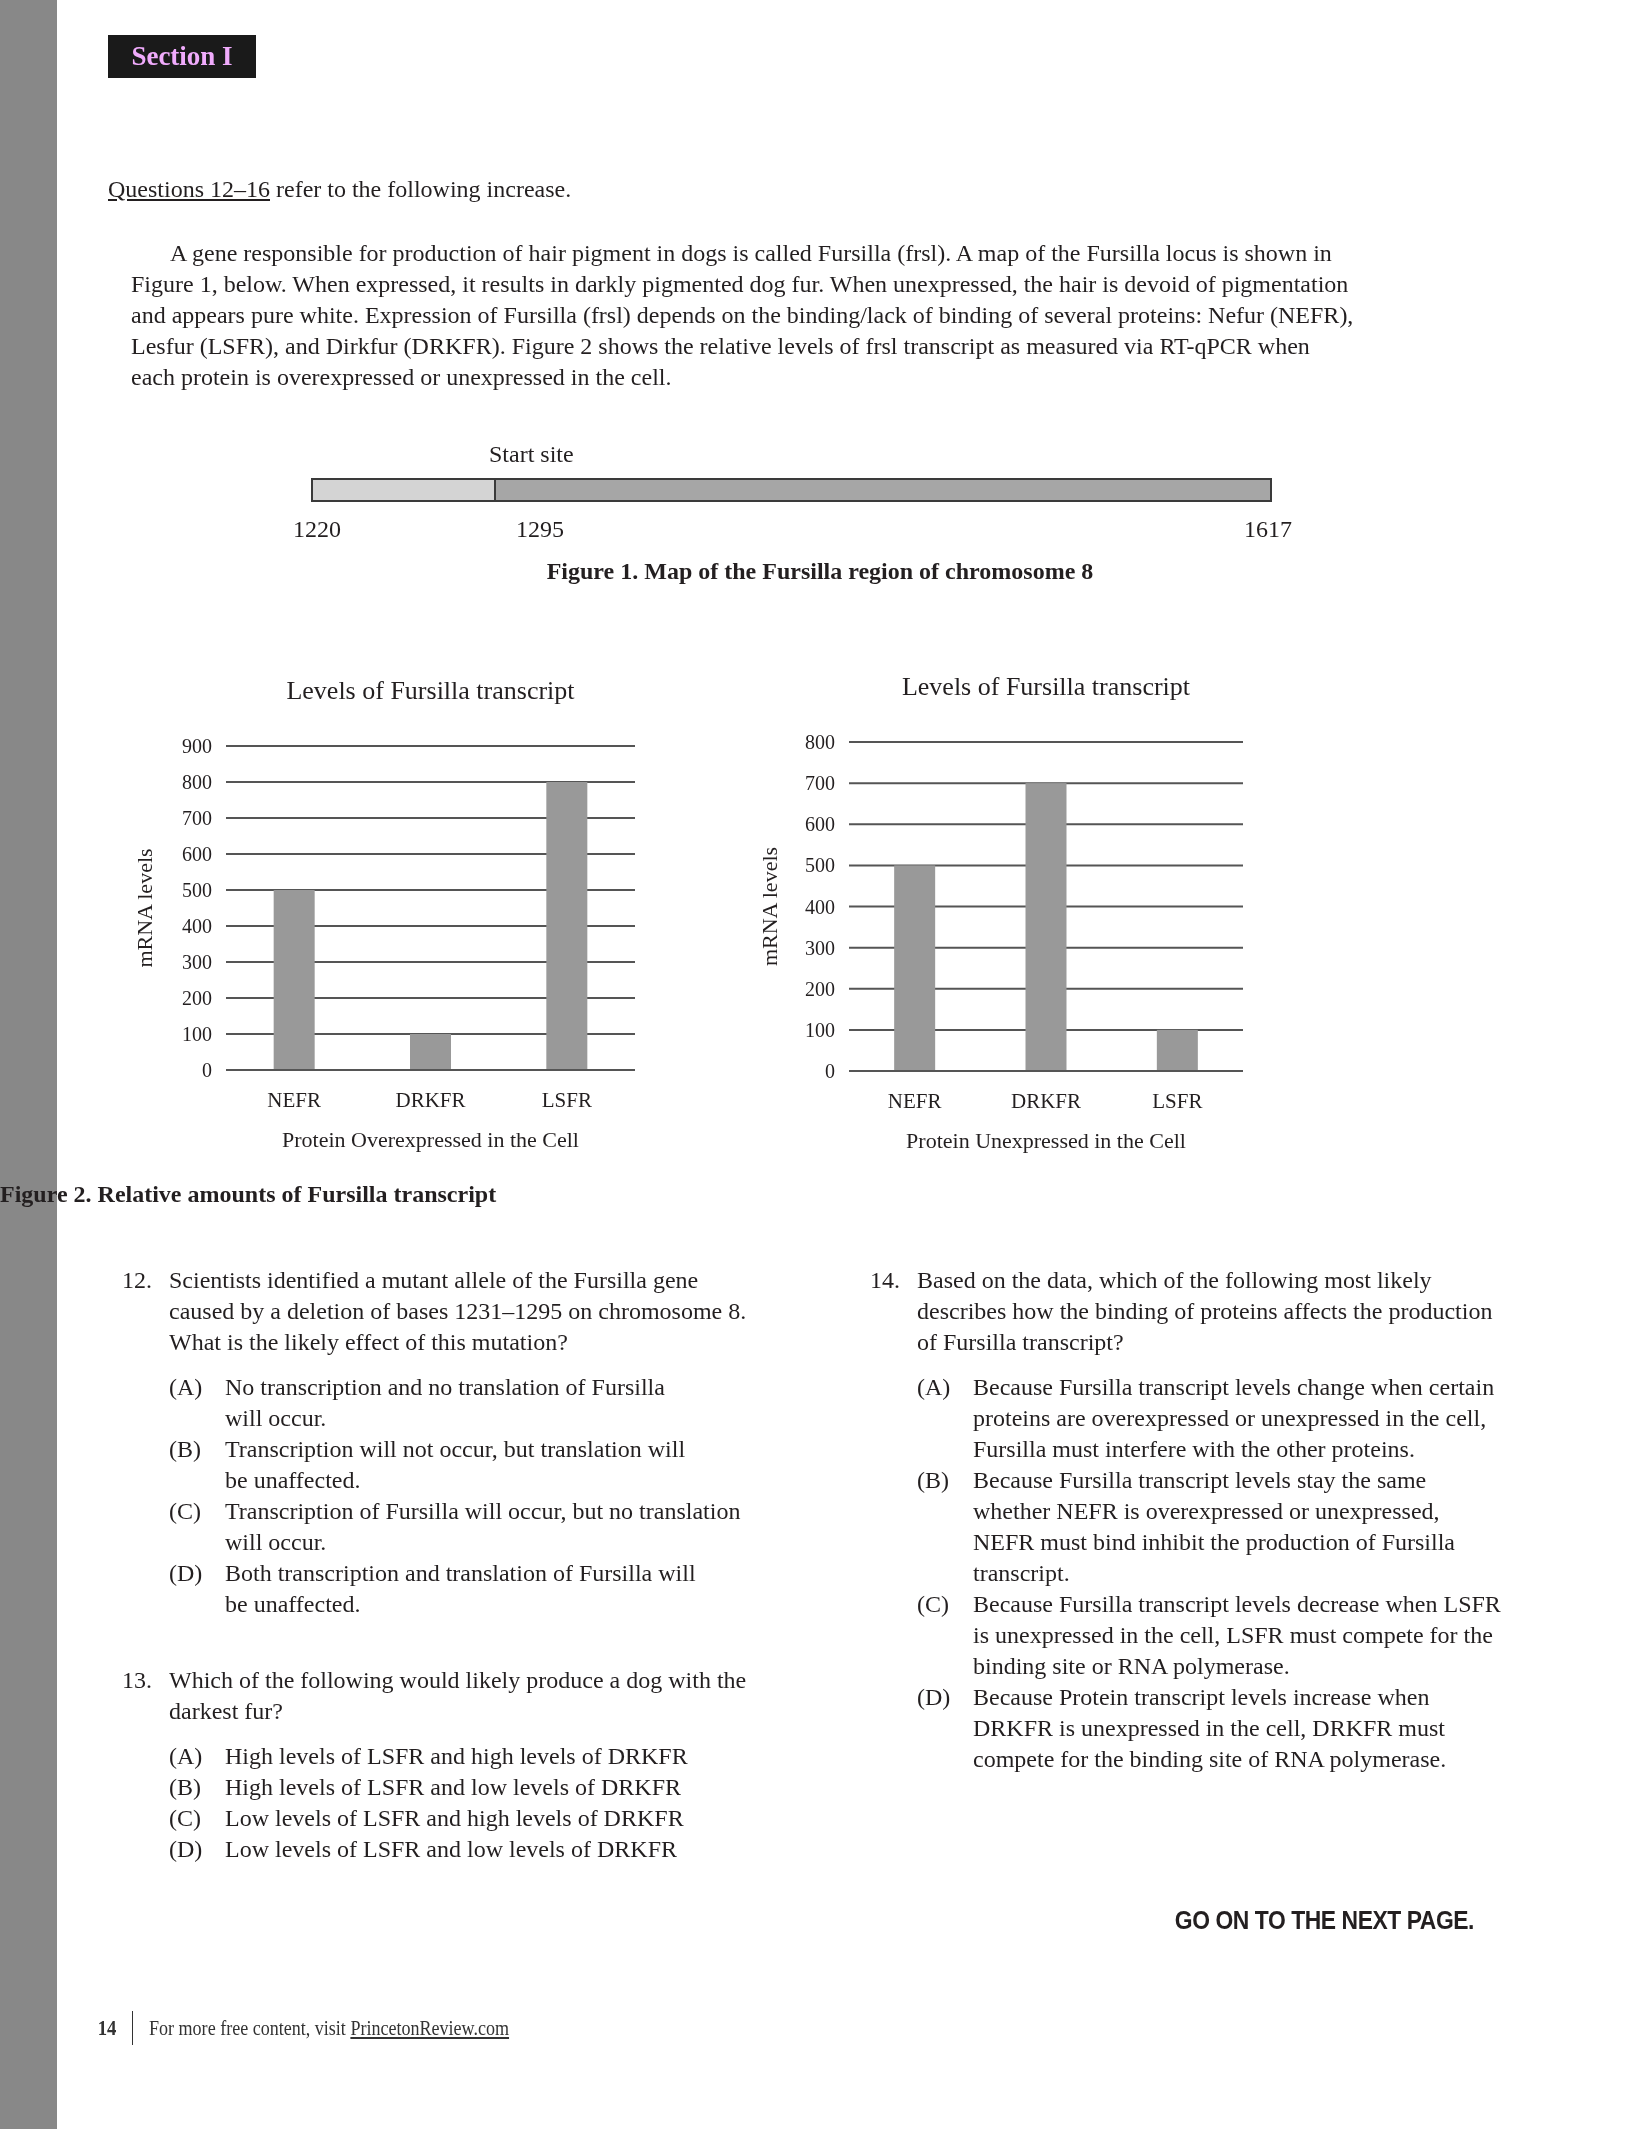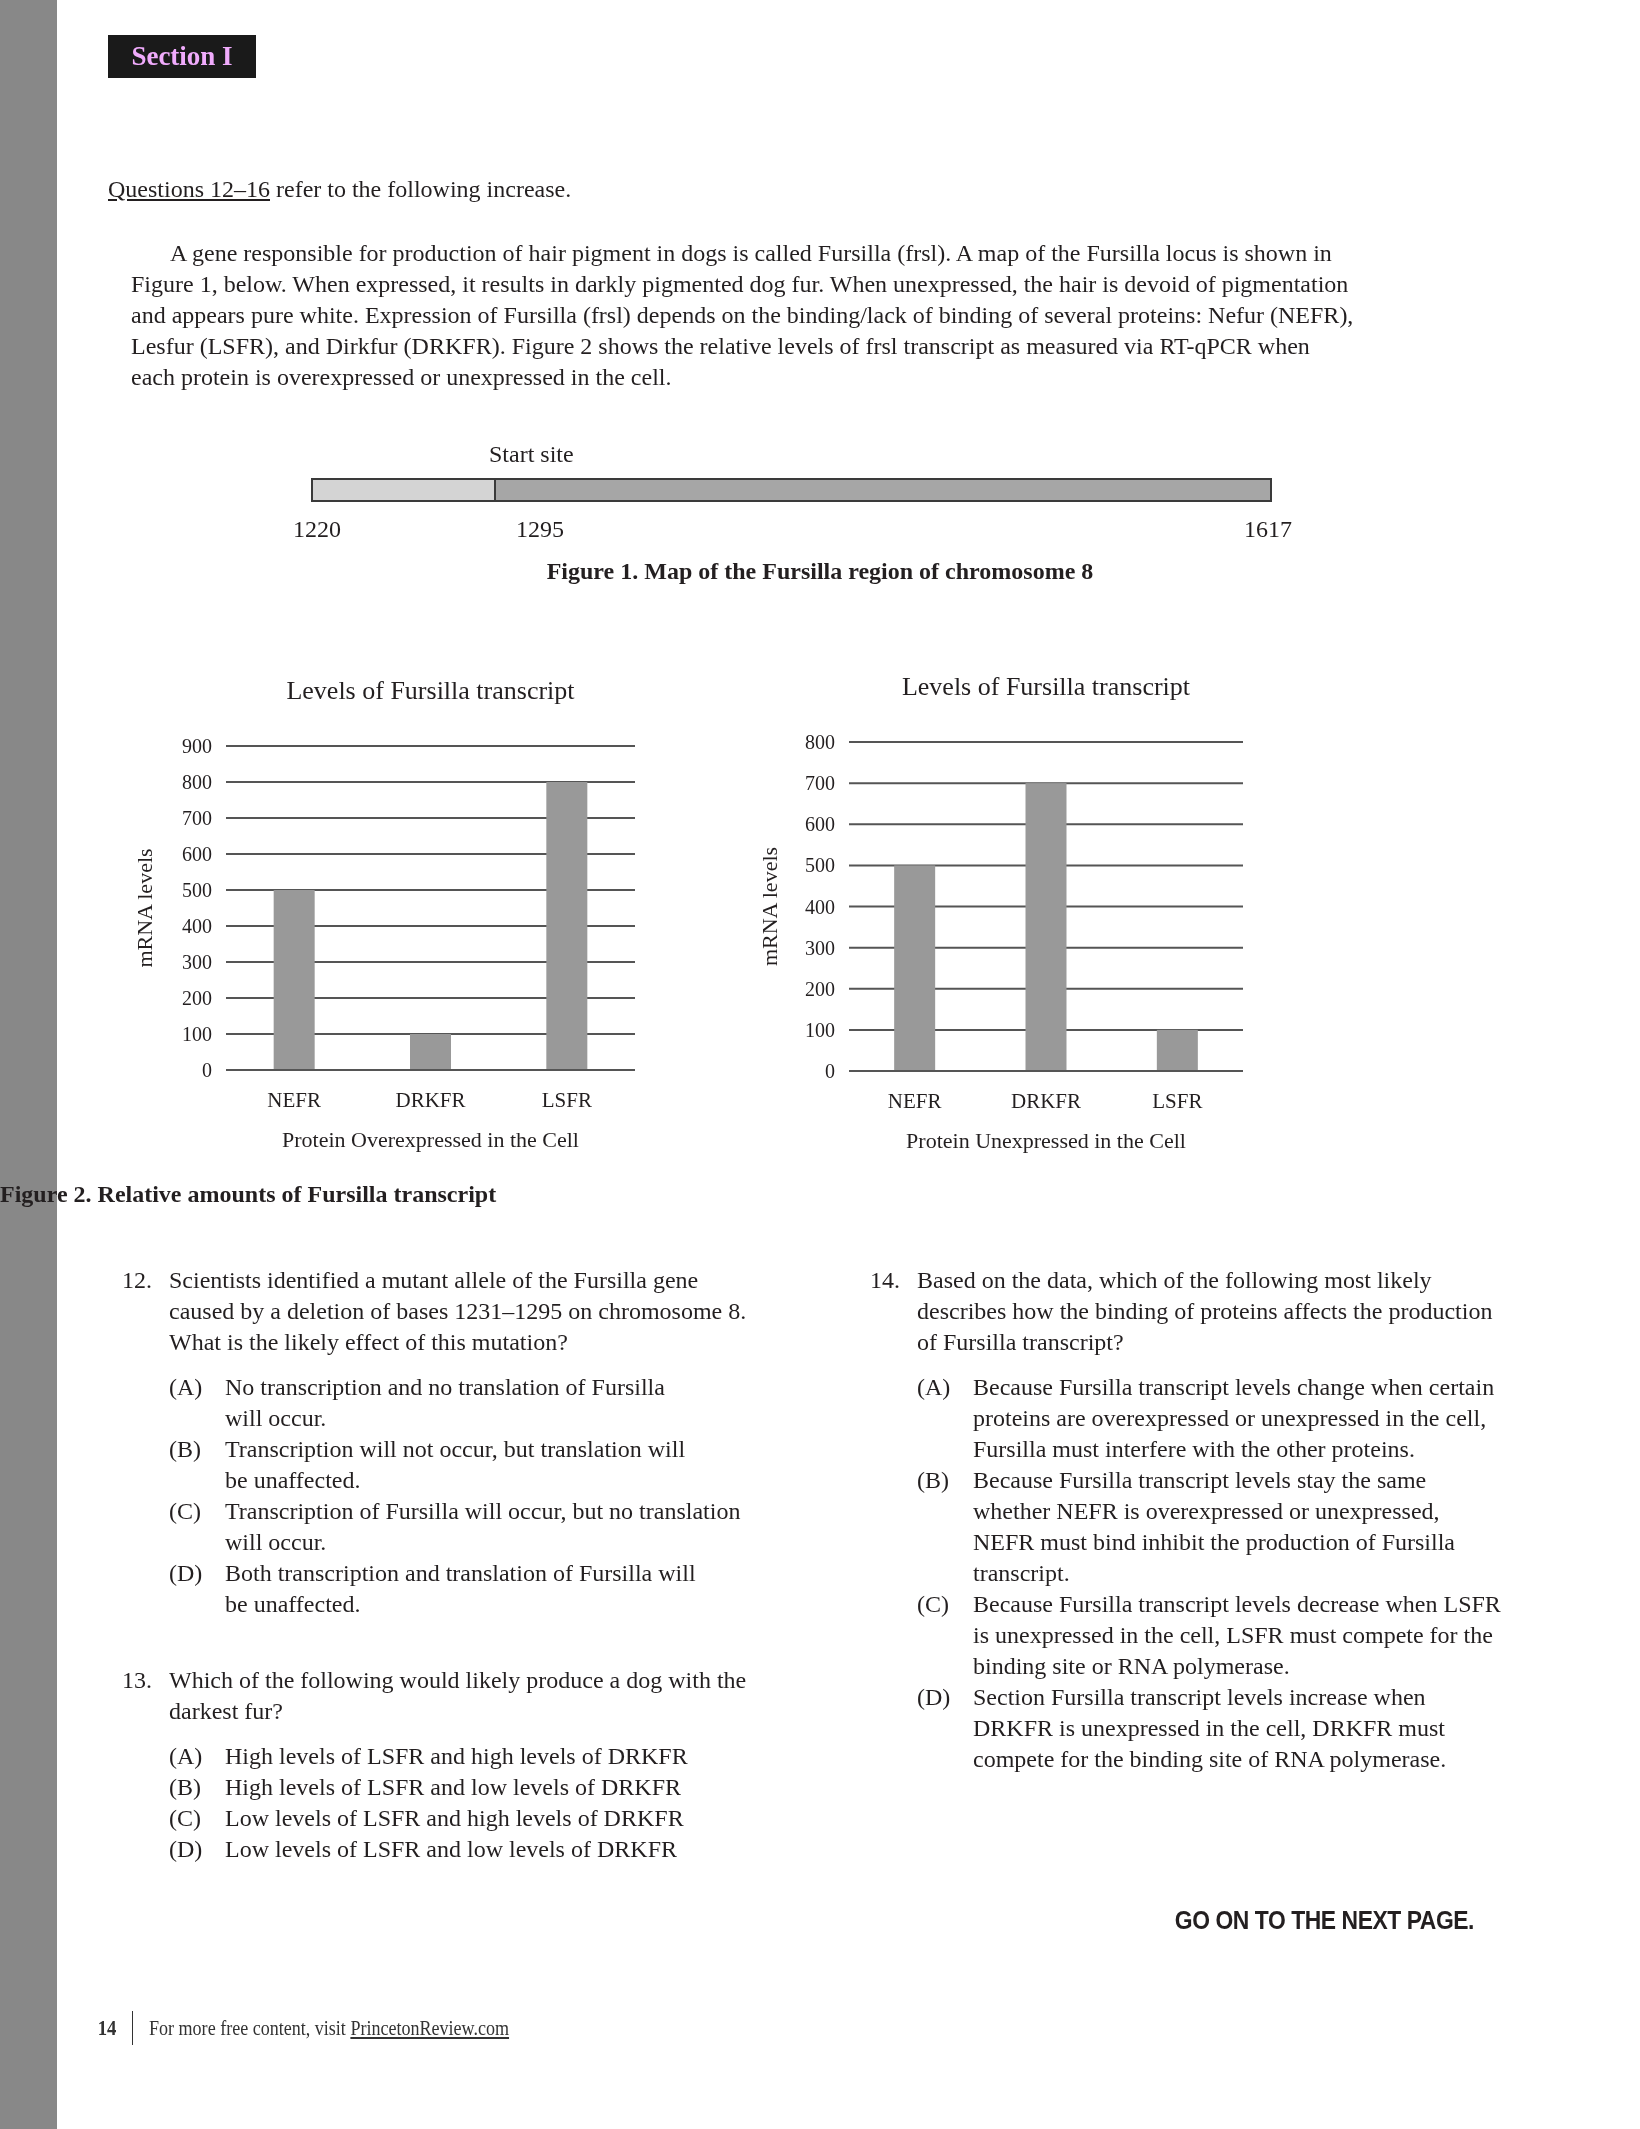--- a/index.html
+++ b/index.html
@@ -220,21 +220,21 @@
         <div>transcript.</div>
       </div>
     <div class="choice">
         <span class="letter">(C)</span>
         <div>Because Fursilla transcript levels decrease when LSFR</div>
         <div>is unexpressed in the cell, LSFR must compete for the</div>
         <div>binding site or RNA polymerase.</div>
       </div>
     <div class="choice">
         <span class="letter">(D)</span>
-        <div>Section Fursilla transcript levels increase when</div>
+        <div>Because Protein transcript levels increase when</div>
         <div>DRKFR is unexpressed in the cell, DRKFR must</div>
         <div>compete for the binding site of RNA polymerase.</div>
       </div>
   </div>
 </div>
 
 <div class="abs next-page">GO ON TO THE NEXT PAGE.</div>
 
 <div class="abs footer">
   <span class="pgnum">14</span>

